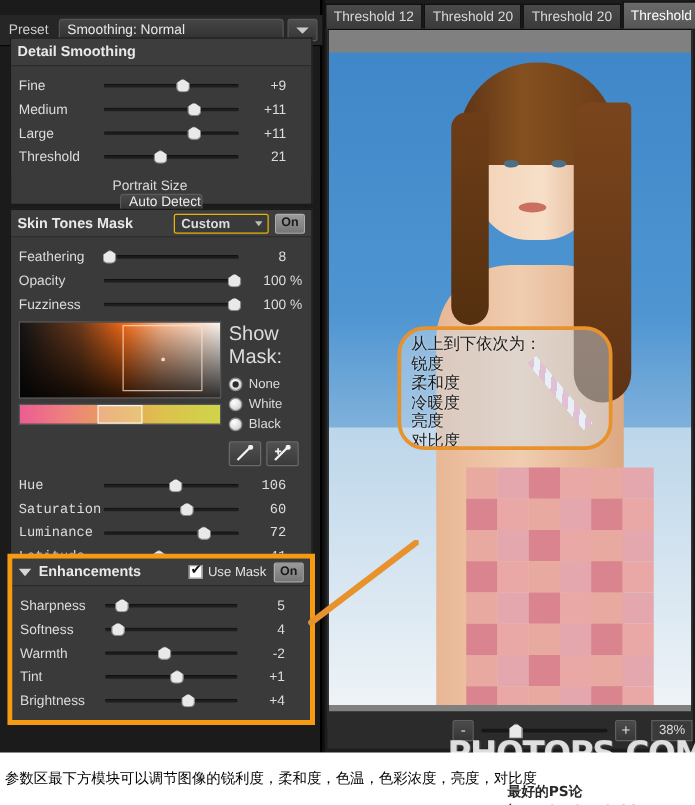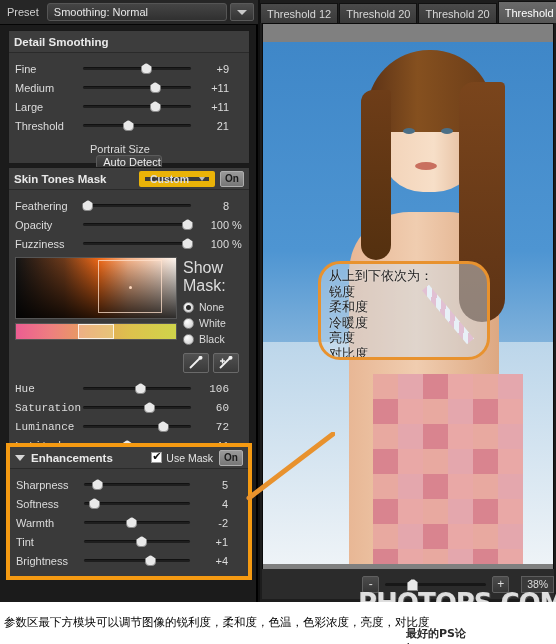--- a/index.html
+++ b/index.html
@@ -12,21 +12,21 @@
   #app { position: relative; width: 556px; height: 644px; background: #111; }
 
   
   #left-panel {
     position: absolute; left: 0; top: 0; width: 258px; height: 602px;
     background: #1b1b1b;
     border-right: 2px solid #000;
   }
 
   .preset-row {
-    position: absolute; left: 0; top: 0; width: 258px; height: 25px;
+    position: absolute; left: 0; top: 12px; width: 258px; height: 25px;
     background: #262626; display: flex; align-items: center; padding-left: 7px;
     border-bottom: 1px solid #050505;
   }
   .preset-label { color: #cfcfcf; font-size: 11px; margin-right: 8px; }
   .preset-combo {
     flex: 1; height: 18px; background: #3a3a3a;
     border: 1px solid #555; border-radius: 3px;
     display: flex; align-items: center; padding-left: 6px;
     color: #e8e8e8; font-size: 11px;
     background-image: linear-gradient(#454545, #303030);
@@ -80,21 +80,21 @@
   }
   .mini-arrow {
     width: 22px; height: 18px; margin-left: 2px;
     background-image: linear-gradient(#4e4e4e,#343434);
     border: 1px solid #5a5a5a; border-radius: 2px;
     display: flex; align-items: center; justify-content: center;
   }
 
   .hd-combo {
     width: 76px; height: 16px; background: #3a3a3a;
-    border: 6px solid #eab308; border-radius: 2px;
+    border: 1px solid #eab308; border-radius: 2px;
     display: flex; align-items: center; padding-left: 5px;
     color: #dcdcdc; font-size: 10.5px; margin-right: 5px;
   }
   .hd-combo .tiny-tri {
     margin-left: auto; margin-right: 4px; width: 0; height: 0;
     border-left: 3px solid transparent; border-right: 3px solid transparent;
     border-top: 4px solid #bdbdbd;
   }
   .on-btn {
     width: 24px; height: 16px; background-image: linear-gradient(#9a9a9a,#777);

